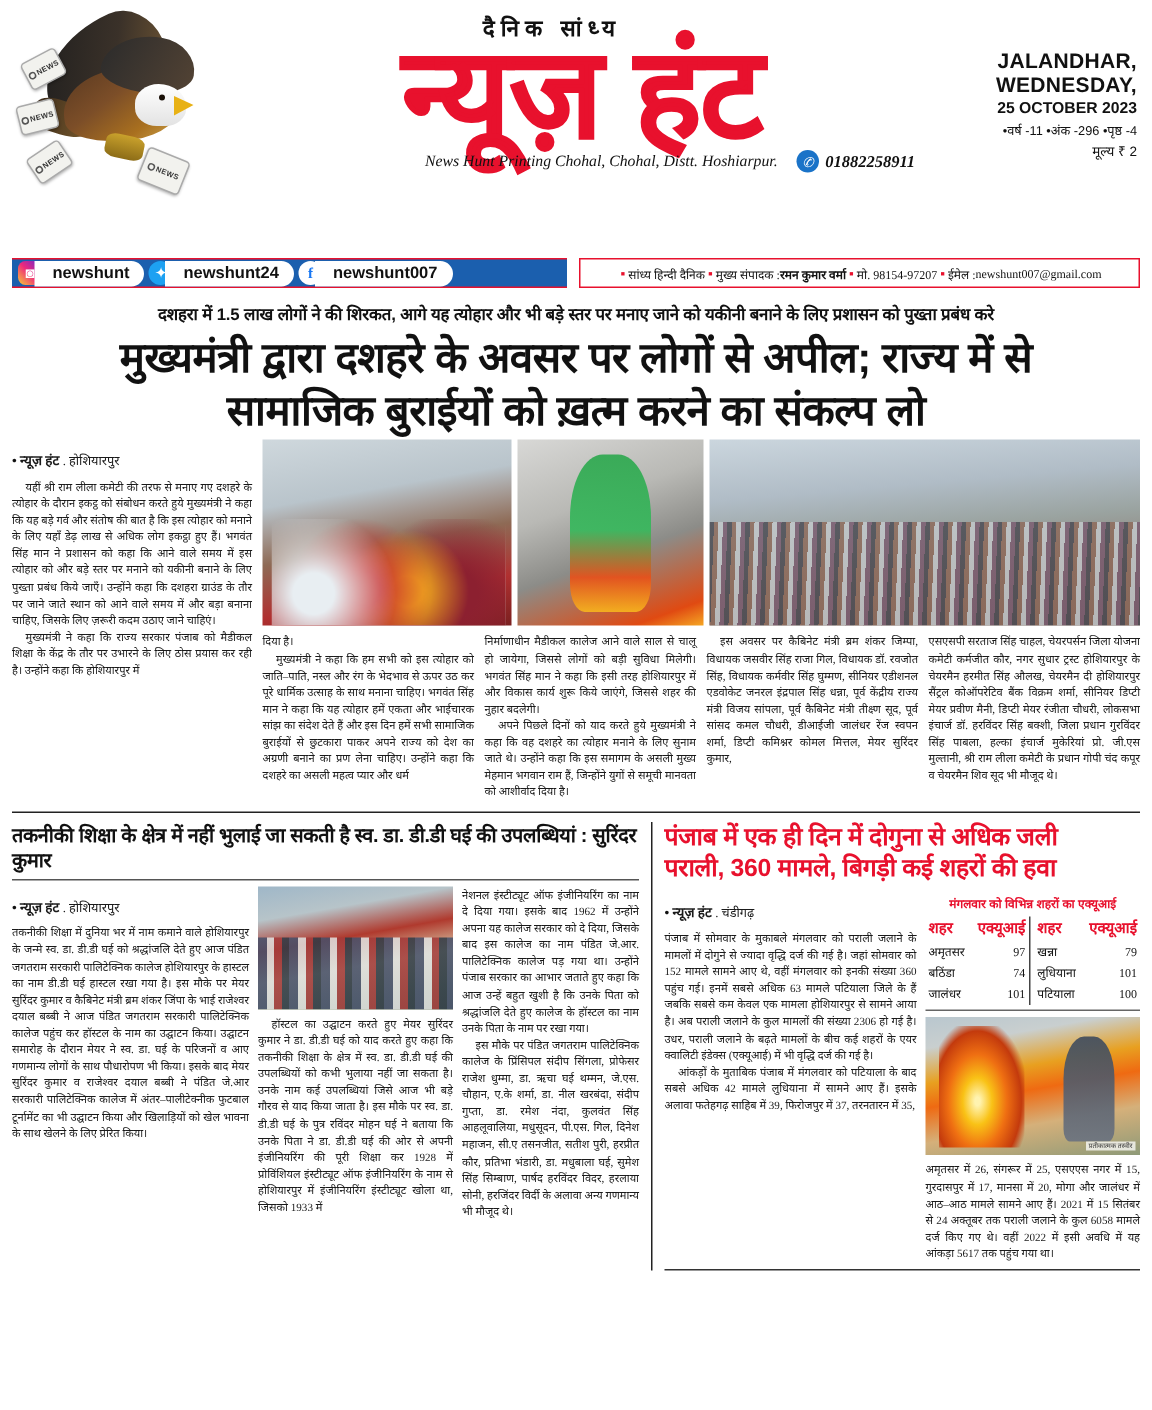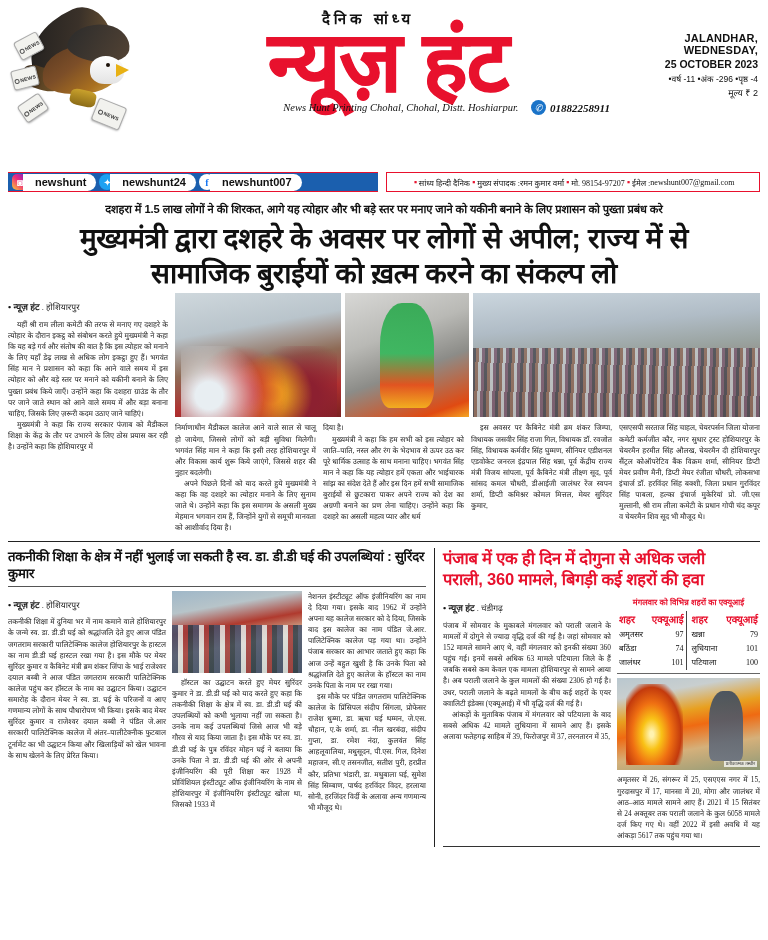--- a/index.html
+++ b/index.html
@@ -86,21 +86,21 @@
   .phone-circle {
     width:15px;height:15px;border-radius:50%;background:#1a73c8;color:#fff;
     font-size:9px; display:inline-flex;align-items:center;justify-content:center;
   }
   .phone-num { font-style:italic; font-weight:bold; font-size:11px; }
 
   .edition-block {
     flex:0 0 142px; text-align:right; padding-top:26px; padding-right:2px;
     font-family:"Liberation Sans", sans-serif;
   }
-  .ed-city { font-size:11px; font-weight:bold; letter-spacing:.2px; }
+  .ed-city { font-size:14px; font-weight:bold; letter-spacing:.2px; }
   .ed-date { font-size:10.5px; font-weight:bold; margin-top:2px; }
   .ed-meta { font-size:8.5px; margin-top:3px; }
   .ed-price { font-size:9px; margin-top:2px; }
 
   
   .social-row { display:flex; align-items:stretch; height:20px; margin-top:16px; gap:0; }
   .social-left {
     flex:0 0 370px; background:#1b5fae; display:flex; align-items:center;
     border-top:1.5px solid #e8112d; border-bottom:1.5px solid #e8112d; padding-left:4px; gap:3px;
   }
@@ -112,21 +112,21 @@
     background:#ffffff; color:#111; font-family:"Liberation Sans",sans-serif;
     font-size:11px; font-weight:bold; padding:1px 10px 1px 8px; border-radius:0 9px 9px 0;
     margin-left:-8px; padding-left:12px; line-height:15px;
   }
   .social-right {
     flex:1; background:#fff; border:1.5px solid #e8112d; display:flex; align-items:center;
     justify-content:center; font-size:8px; color:#111; margin-left:8px; padding:0 4px;
     white-space:nowrap; overflow:hidden;
   }
   .sr-dot { color:#e8112d; font-size:9px; margin:0 2px; }
-  .sr-bold { font-weight:normal; }
+  .sr-bold { font-weight:bold; }
 
   
   .kicker {
     text-align:center; font-size:11.2px; font-weight:bold; margin-top:9px;
     letter-spacing:-.1px; color:#111; font-family:"Liberation Sans",sans-serif;
   }
   .headline {
     text-align:center; font-size:28px; font-weight:bold; line-height:1.24;
     margin-top:6px; color:#111; letter-spacing:-.3px;
     font-family:"Liberation Sans",sans-serif;
@@ -300,26 +300,26 @@
     </div>
 
     <div class="lead-rest">
       <div class="photos photos-row">
         <div class="photo ph1"></div>
         <div class="photo ph2"></div>
         <div class="photo ph3"></div>
       </div>
       <div class="sub-cols">
         <div class="col">
+          <p class="noind">दिया है।</p>
+          <p>मुख्यमंत्री ने कहा कि हम सभी को इस त्योहार को जाति–पाति, नस्ल और रंग के भेदभाव से ऊपर उठ कर पूरे धार्मिक उत्साह के साथ मनाना चाहिए। भगवंत सिंह मान ने कहा कि यह त्योहार हमें एकता और भाईचारक सांझ का संदेश देते हैं और इस दिन हमें सभी सामाजिक बुराईयों से छुटकारा पाकर अपने राज्य को देश का अग्रणी बनाने का प्रण लेना चाहिए। उन्होंने कहा कि दशहरे का असली महत्व प्यार और धर्म</p>
+        </div>
+        <div class="col">
           <p class="noind">निर्माणाधीन मैडीकल कालेज आने वाले साल से चालू हो जायेगा, जिससे लोगों को बड़ी सुविधा मिलेगी। भगवंत सिंह मान ने कहा कि इसी तरह होशियारपुर में और विकास कार्य शुरू किये जाएंगे, जिससे शहर की नुहार बदलेगी।</p>
           <p>अपने पिछले दिनों को याद करते हुये मुख्यमंत्री ने कहा कि वह दशहरे का त्योहार मनाने के लिए सुनाम जाते थे। उन्होंने कहा कि इस समागम के असली मुख्य मेहमान भगवान राम हैं, जिन्होंने युगों से समूची मानवता को आशीर्वाद दिया है।</p>
-        </div>
-        <div class="col">
-          <p class="noind">दिया है।</p>
-          <p>मुख्यमंत्री ने कहा कि हम सभी को इस त्योहार को जाति–पाति, नस्ल और रंग के भेदभाव से ऊपर उठ कर पूरे धार्मिक उत्साह के साथ मनाना चाहिए। भगवंत सिंह मान ने कहा कि यह त्योहार हमें एकता और भाईचारक सांझ का संदेश देते हैं और इस दिन हमें सभी सामाजिक बुराईयों से छुटकारा पाकर अपने राज्य को देश का अग्रणी बनाने का प्रण लेना चाहिए। उन्होंने कहा कि दशहरे का असली महत्व प्यार और धर्म</p>
         </div>
         <div class="col">
           <p>इस अवसर पर कैबिनेट मंत्री ब्रम शंकर जिम्पा, विधायक जसवीर सिंह राजा गिल, विधायक डॉ. रवजोत सिंह, विधायक कर्मवीर सिंह घुम्मण, सीनियर एडीशनल एडवोकेट जनरल इंद्रपाल सिंह धन्ना, पूर्व केंद्रीय राज्य मंत्री विजय सांपला, पूर्व कैबिनेट मंत्री तीक्ष्ण सूद, पूर्व सांसद कमल चौधरी, डीआईजी जालंधर रेंज स्वपन शर्मा, डिप्टी कमिश्नर कोमल मित्तल, मेयर सुरिंदर कुमार,</p>
         </div>
         <div class="col">
           <p class="noind">एसएसपी सरताज सिंह चाहल, चेयरपर्सन जिला योजना कमेटी कर्मजीत कौर, नगर सुधार ट्रस्ट होशियारपुर के चेयरमैन हरमीत सिंह औलख, चेयरमैन दी होशियारपुर सैंट्रल कोऑपरेटिव बैंक विक्रम शर्मा, सीनियर डिप्टी मेयर प्रवीण मैनी, डिप्टी मेयर रंजीता चौधरी, लोकसभा इंचार्ज डॉ. हरविंदर सिंह बक्शी, जिला प्रधान गुरविंदर सिंह पाबला, हल्का इंचार्ज मुकेरियां प्रो. जी.एस मुल्तानी, श्री राम लीला कमेटी के प्रधान गोपी चंद कपूर व चेयरमैन शिव सूद भी मौजूद थे।</p>
         </div>
       </div>
     </div>
   </div>

